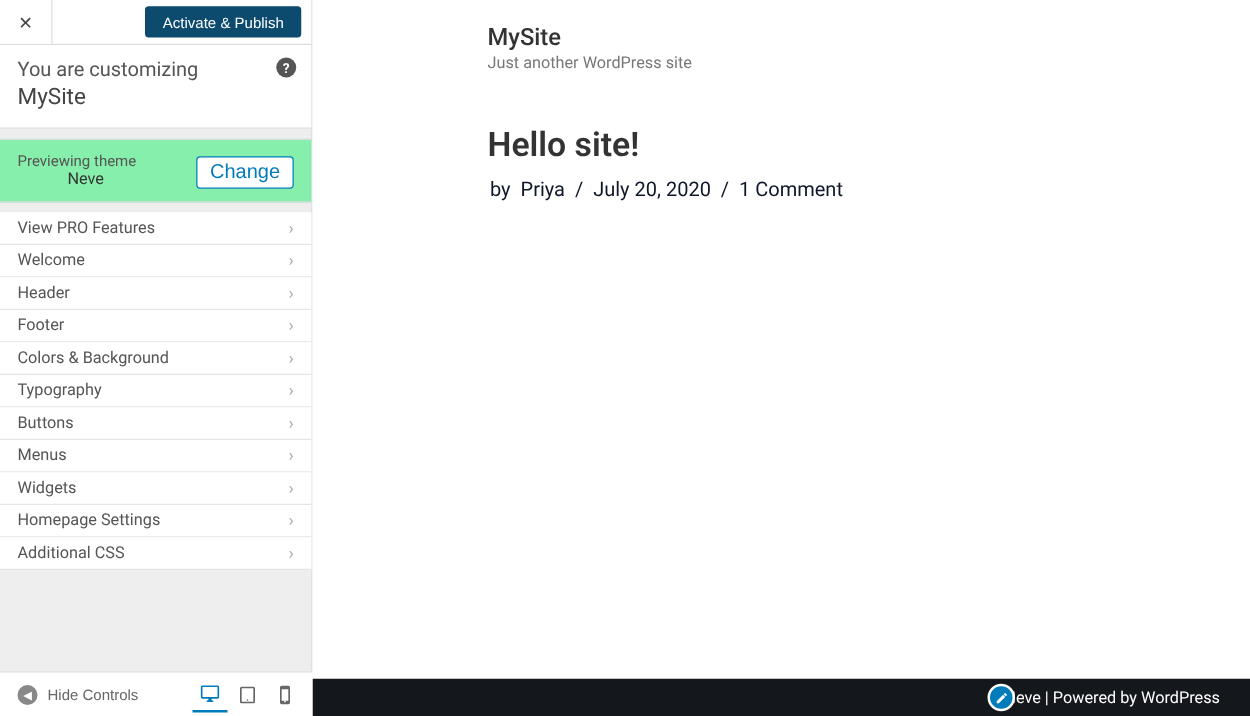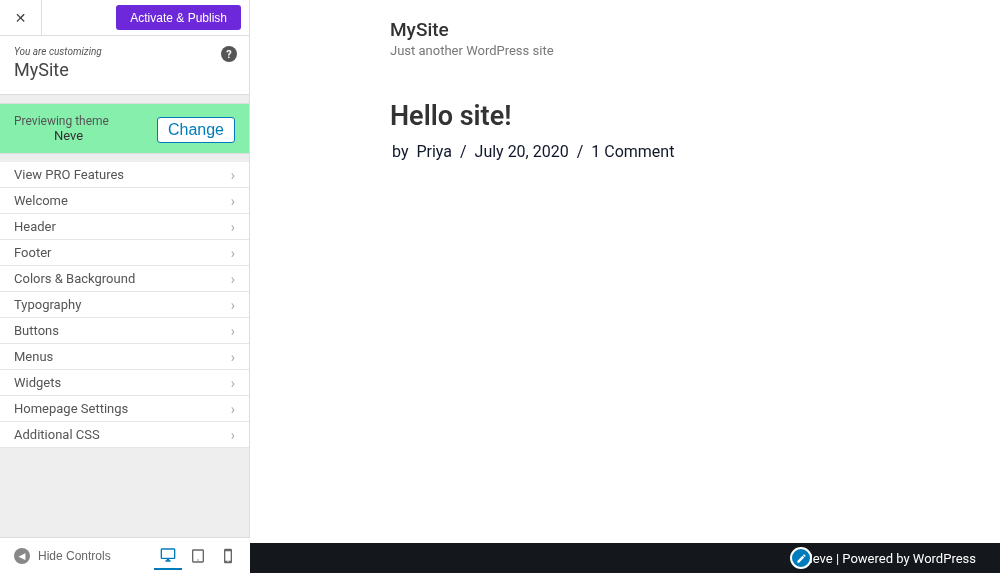--- a/index.html
+++ b/index.html
@@ -3,24 +3,24 @@
   <meta charset="utf-8">
   <style>
     * { margin: 0; padding: 0; box-sizing: border-box; }
     body { font-family: -apple-system, BlinkMacSystemFont, "Segoe UI", Roboto, sans-serif; font-size: 13px; color: #444; background: #f1f1f1; width: 1000px; height: 573px; overflow: hidden; position: relative; }
     
     .sidebar { position: absolute; left: 0; top: 0; width: 250px; height: 100%; background: #eee; border-right: 1px solid #ddd; display: flex; flex-direction: column; }
     
     .sidebar-header { display: flex; align-items: stretch; background: #fff; border-bottom: 1px solid #ddd; height: 36px; }
     .close-btn { width: 42px; display: flex; align-items: center; justify-content: center; border: none; background: #fff; border-right: 1px solid #ddd; cursor: pointer; color: #444; font-size: 14px; }
     .spacer { flex: 1; }
-    .publish-btn { background: #6d28d9; color: #fff; border: none; padding: 0 14px; margin: 5px 8px 5px 0; border-radius: 3px; font-size: 12px; cursor: pointer; font-weight: 400; }
+    .publish-btn { background: #0c4a6e; color: #fff; border: none; padding: 0 14px; margin: 5px 8px 5px 0; border-radius: 3px; font-size: 12px; cursor: pointer; font-weight: 400; }
     
     .customizing-block { background: #fff; padding: 10px 14px 14px; border-bottom: 1px solid #ddd; position: relative; }
-    .customizing-label { font-size: 10px; color: #555; font-style: italic; }
+    .customizing-label { font-size: 16px; color: #555; }
     .customizing-site { font-size: 18px; color: #444; margin-top: 2px; }
     .help-icon { position: absolute; right: 12px; top: 10px; width: 16px; height: 16px; border-radius: 50%; background: #555; color: #fff; font-size: 11px; display: flex; align-items: center; justify-content: center; cursor: pointer; font-weight: bold; }
     
     .theme-block { background: #86efac; padding: 10px 14px; margin-top: 8px; display: flex; align-items: flex-end; justify-content: space-between; border-top: 1px solid #ddd; border-bottom: 1px solid #ddd; }
     .theme-info { display: flex; flex-direction: column; }
     .theme-label { font-size: 12px; color: #555; }
     .theme-name { font-size: 13px; color: #333; margin-left: 40px; }
     .change-btn { background: #fff; border: 1px solid #007cba; color: #007cba; padding: 3px 10px; border-radius: 3px; font-size: 16px; cursor: pointer; }
     
     .panel-list { background: #fff; margin-top: 8px; }

